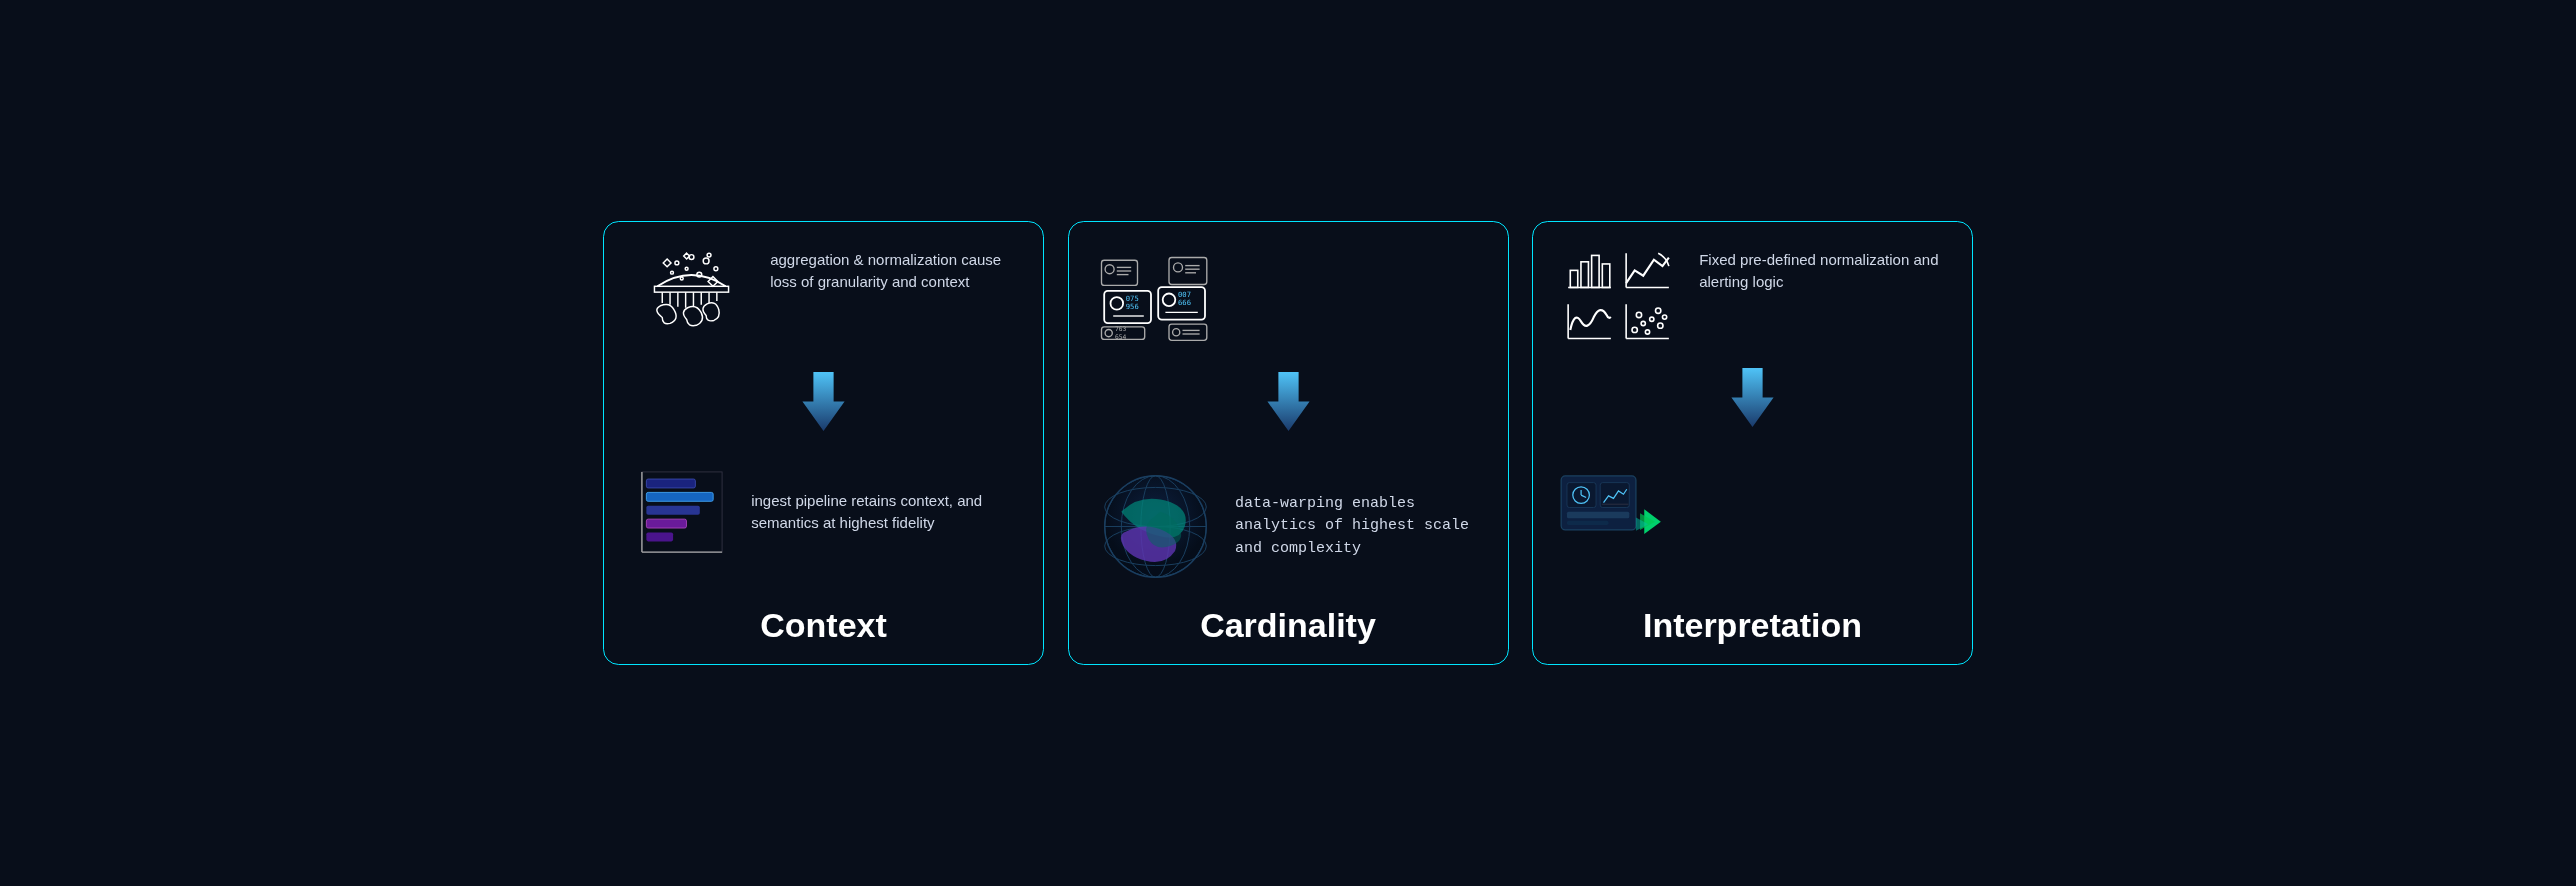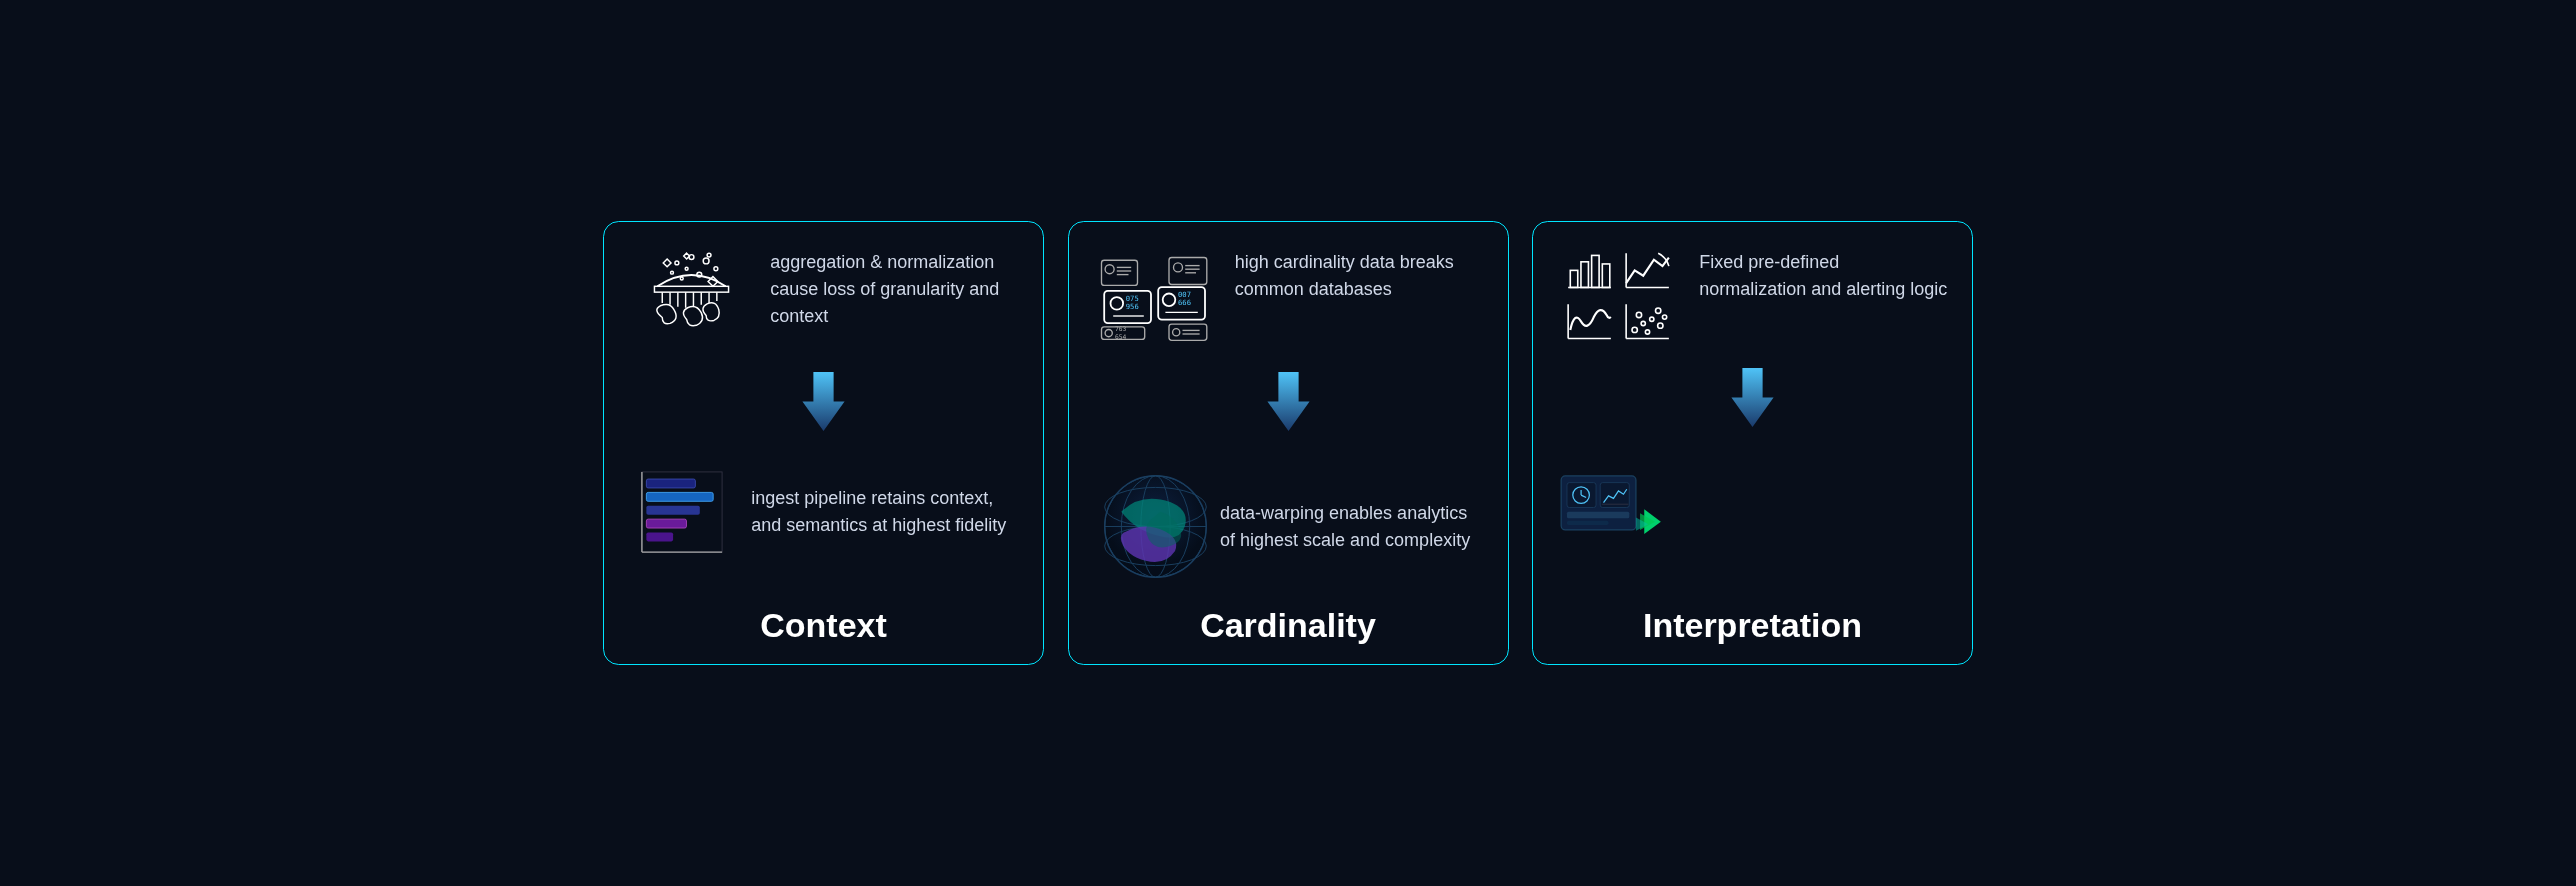--- a/index.html
+++ b/index.html
@@ -72,21 +72,21 @@
     .card-title {
       font-size: 34px;
       font-weight: 700;
       color: #ffffff;
       text-align: center;
       margin-top: 15.7px;
     }
 
     .description-text {
       color: #d0d8e8;
-      font-size: 18px;
+      font-size: 15px;
       line-height: 1.5;
       flex: 1;
     }
 
     .icon-area {
       flex-shrink: 0;
       width: 127px;
       display: flex;
       align-items: center;
       justify-content: center;
@@ -267,37 +267,36 @@
             <circle cx="13" cy="89" r="4" fill="none" stroke="#aaaaaa" stroke-width="1.5"></circle>
             <text x="20" y="87" font-size="7" fill="#aaaaaa" font-family="monospace">763</text>
             <text x="20" y="95" font-size="7" fill="#aaaaaa" font-family="monospace">654</text>
 
             <rect x="80" y="79" width="42" height="18" rx="3" fill="none" stroke="#aaaaaa" stroke-width="1.5"></rect>
             <circle cx="88" cy="88" r="4" fill="none" stroke="#aaaaaa" stroke-width="1.5"></circle>
             <line x1="95" y1="86" x2="114" y2="86" stroke="#aaaaaa" stroke-width="1.5"></line>
             <line x1="95" y1="90" x2="114" y2="90" stroke="#aaaaaa" stroke-width="1.5"></line>
           </svg>
         </div>
-        <p class="description-text">high cardinality data breaks common databases</p>
       </div>
 
       <div class="arrow-down">
         <svg viewBox="0 0 60 70" class="arrow-svg" xmlns="http://www.w3.org/2000/svg">
           <defs>
             <linearGradient id="arrowGrad2" x1="0" y1="0" x2="0" y2="1">
               <stop offset="0%" stop-color="#4fc3f7"></stop>
               <stop offset="100%" stop-color="#1a3a6b"></stop>
             </linearGradient>
           </defs>
           <polygon points="30,70 5,35 18,35 18,0 42,0 42,35 55,35" fill="url(#arrowGrad2)"></polygon>
         </svg>
       </div>
 
       <div class="card-bottom" style="justify-content: center;">
-        <div style="display: flex; align-items: center; gap: 1px; width: 100%;">
+        <div style="display: flex; align-items: center; gap: 16px; width: 100%; font-family: Liberation Mono, monospace;">
           <div class="globe-container">
             <svg viewBox="0 0 130 130" xmlns="http://www.w3.org/2000/svg">
               <defs>
                 <radialGradient id="globeBg" cx="50%" cy="40%" r="50%">
                   <stop offset="0%" stop-color="#0d2040"></stop>
                   <stop offset="100%" stop-color="#050d1a"></stop>
                 </radialGradient>
               </defs>
 
               <circle cx="65" cy="65" r="52" fill="url(#globeBg)" stroke="#1a3a5c" stroke-width="1.5"></circle>

